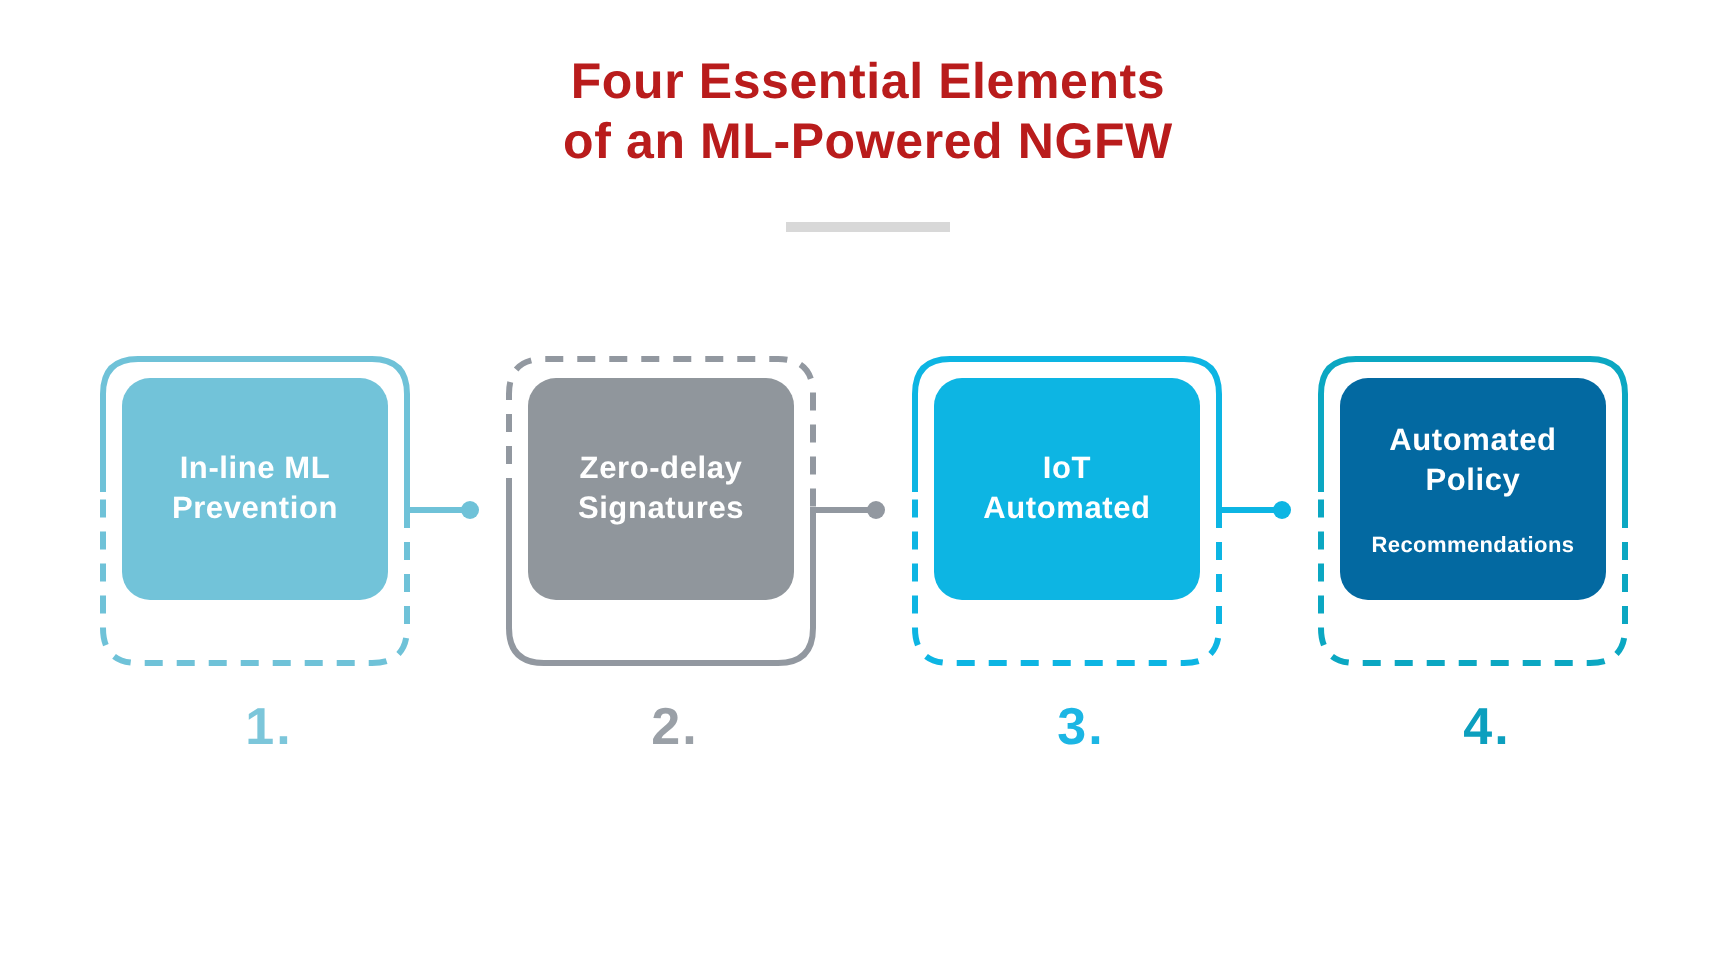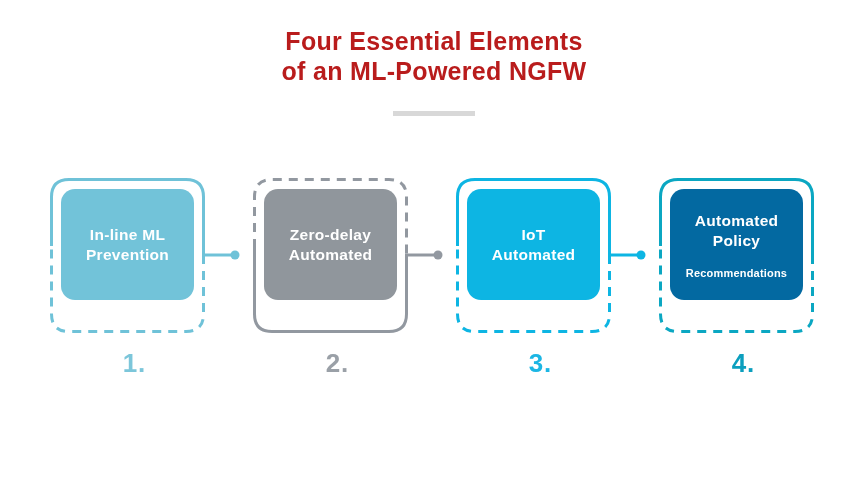--- a/index.html
+++ b/index.html
@@ -134,21 +134,21 @@
     <div class="card-number" style="color: rgb(124, 198, 218);">1.</div>
   </div>
 
   <div class="card card-2">
     <svg class="border-svg" viewBox="0 0 155 155">
       <path class="dashed" d="M1.5 70 V19 Q1.5 1.5 19 1.5 H136 Q153.5 1.5 153.5 19 V77" style="stroke: rgb(146, 152, 160);"></path>
       <path class="solid" d="M153.5 77 V136 Q153.5 153.5 136 153.5 H19 Q1.5 153.5 1.5 136 V70" style="stroke: rgb(146, 152, 160);"></path>
     </svg>
     <div class="card-fill" style="background: rgb(144, 150, 156);">
       <div class="card-label">Zero-delay
-Automated</div>
+Signatures</div>
     </div>
     <svg class="connector-svg" viewBox="0 0 40 28">
       <line x1="0" y1="14" x2="29" y2="14" style="stroke: rgb(146, 152, 160);"></line>
       <circle cx="33" cy="14" r="4.5" style="fill: rgb(146, 152, 160);"></circle>
     </svg>
     <div class="card-number" style="color: rgb(154, 160, 167);">2.</div>
   </div>
 
   <div class="card card-3">
     <svg class="border-svg" viewBox="0 0 155 155">

